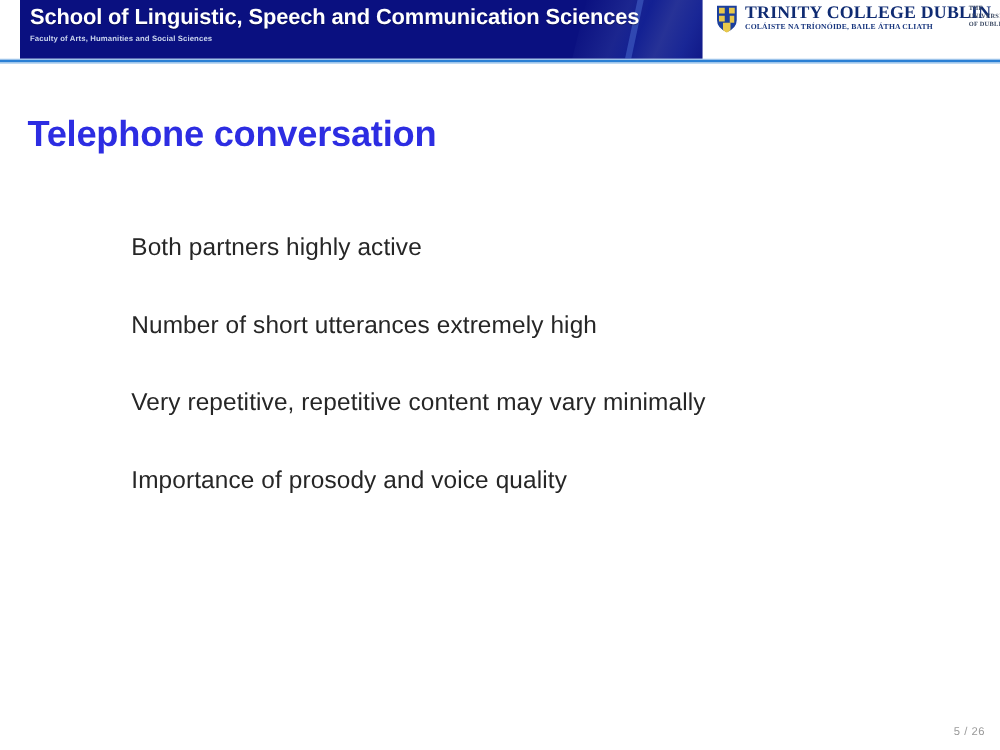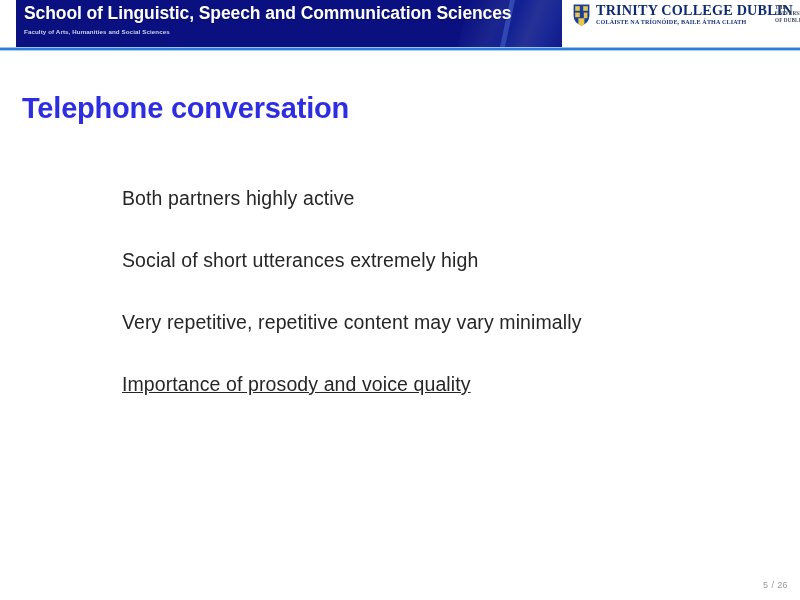--- a/index.html
+++ b/index.html
@@ -170,34 +170,34 @@
     left: 22px;
     top: 92px;
     color: #2d2de2;
     font-size: 29px;
     font-weight: bold;
     letter-spacing: -0.2px;
     white-space: nowrap;
   }
   .bullets {
     position: absolute;
-    left: 122px;
+    left: 105px;
     top: 186px;
     width: 660px;
   }
   .bullet-line {
     color: #262626;
     font-size: 19.5px;
     font-weight: normal;
     letter-spacing: 0.1px;
     line-height: 24px;
     margin-bottom: 38px;
     white-space: nowrap;
   }
-  .bullet-line:last-child { margin-bottom: 16px; text-decoration: underline; }
+  .bullet-line:last-child { margin-bottom: 16px; }
 
   .page-number {
     position: absolute;
     right: 12px;
     bottom: 10px;
     color: #9a9a9a;
     font-size: 9px;
     letter-spacing: 0.4px;
     margin-top: 43px;
   }
@@ -242,20 +242,20 @@
   <div class="rule-wrap">
     <div class="rule-light"></div>
     <div class="rule-main"></div>
     <div class="rule-fade"></div>
   </div>
 
   <div class="slide-title">Telephone conversation</div>
 
   <div class="bullets">
     <div class="bullet-line">Both partners highly active</div>
-    <div class="bullet-line">Social of short utterances extremely high</div>
+    <div class="bullet-line">Number of short utterances extremely high</div>
     <div class="bullet-line">Very repetitive, repetitive content may vary minimally</div>
     <div class="bullet-line">Importance of prosody and voice quality</div>
   </div>
 
   <div class="page-number">5 / 26</div>
 
 </div>
 
 </body></html>

